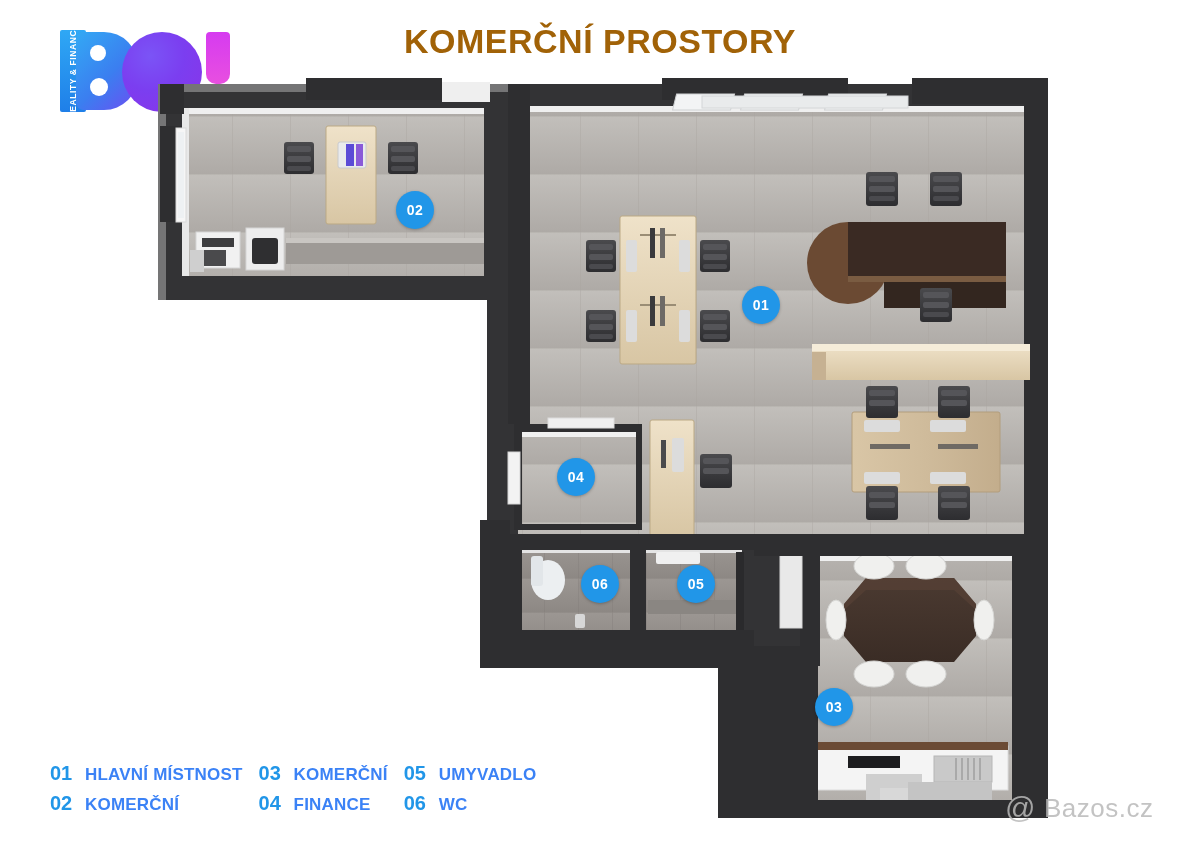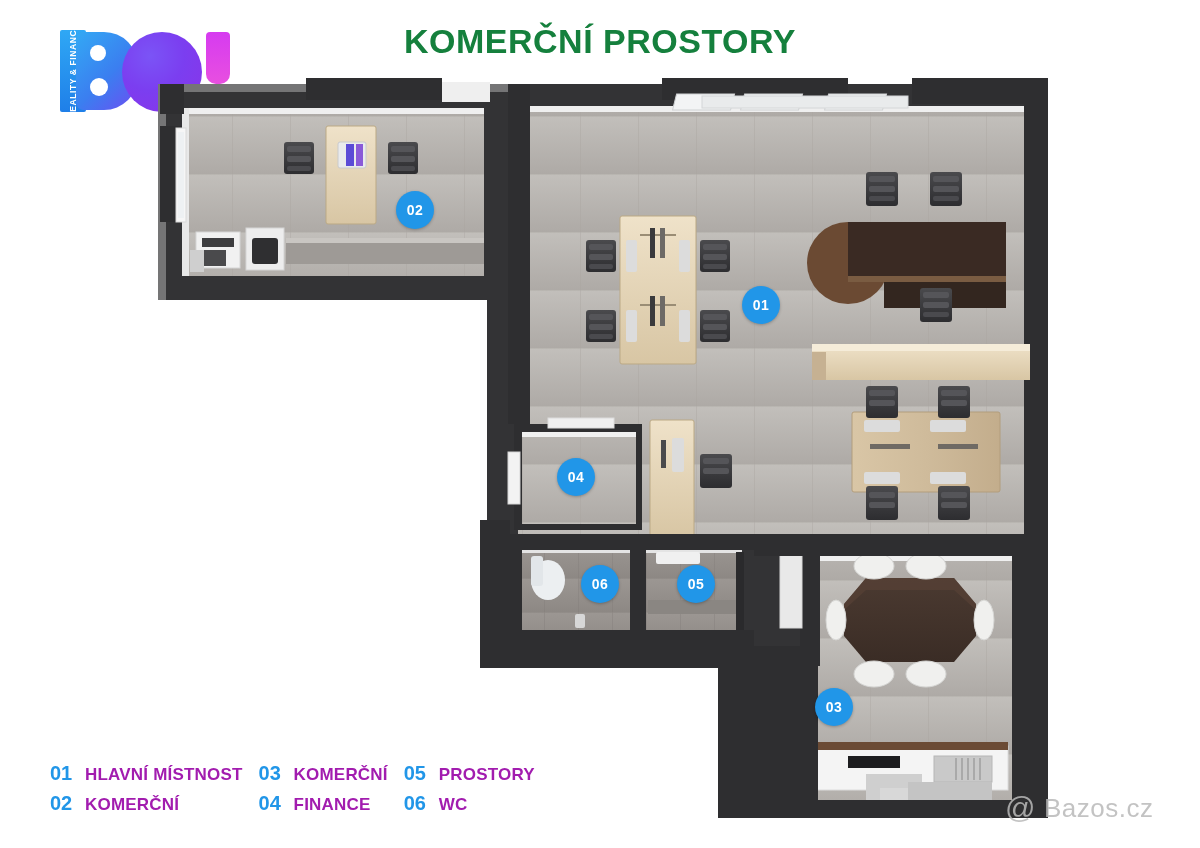--- a/index.html
+++ b/index.html
@@ -51,21 +51,21 @@
   .logo-bang-dot {
     position: absolute; left: 146px; top: 64px; width: 22px; height: 22px;
     border-radius: 50%;
     background: radial-gradient(circle at 35% 30%, #a84af0 0%, #9b3aec 100%);
   }
 
   
   .title {
     position: absolute; left: 0; top: 22px; width: 1200px;
     text-align: center; font-size: 34px; font-weight: bold;
-    letter-spacing: .5px; color: #15803d;
+    letter-spacing: .5px; color: #a16207;
     font-family: "Liberation Sans", sans-serif;
   }
 
   
   .plan { position: absolute; left: 0; top: 0; width: 1200px; height: 848px; }
   .plan svg { display: block; }
 
   
   .marker {
     position: absolute; width: 38px; height: 38px; border-radius: 50%;
@@ -75,21 +75,21 @@
     font-family: "Liberation Sans", sans-serif;
     box-shadow: 0 1px 3px rgba(0,0,0,.25);
   }
   .legend-col { display: flex; flex-direction: column; gap: 7px; }
   .legend-item { display: flex; align-items: baseline; gap: 9px; }
   .legend-num {
     color: #2196e8; font-weight: bold; font-size: 20px;
     font-family: "Liberation Sans", sans-serif; min-width: 26px;
   }
   .legend-label {
-    color: #a21caf; font-weight: bold; font-size: 17px; letter-spacing: .2px;
+    color: #3b82f6; font-weight: bold; font-size: 17px; letter-spacing: .2px;
     font-family: "Liberation Sans", sans-serif; white-space: nowrap;
   }
   .legend-wrap { position:absolute; left:50px; top:762px; display:flex; gap:16px; }
 
   
   .watermark {
     position: absolute; left: 1005px; top: 791px;
     display: flex; align-items: center; gap: 8px;
     color: #b9b9b9; font-size: 26px; letter-spacing: .5px;
     font-family: "Liberation Sans", sans-serif;
@@ -464,21 +464,21 @@
           <span class="legend-label">KOMERČNÍ</span>
         </div>
         <div class="legend-item">
           <span class="legend-num" style="color: rgb(33, 150, 232);">04</span>
           <span class="legend-label">FINANCE</span>
         </div>
       </div>
       <div class="legend-col">
         <div class="legend-item">
           <span class="legend-num" style="color: rgb(33, 150, 232);">05</span>
-          <span class="legend-label">PROSTORY</span>
+          <span class="legend-label">UMYVADLO</span>
         </div>
         <div class="legend-item">
           <span class="legend-num" style="color: rgb(33, 150, 232);">06</span>
           <span class="legend-label">WC</span>
         </div>
       </div>
     </div>
 
   <div class="watermark">
     <span class="watermark-at">@</span>

